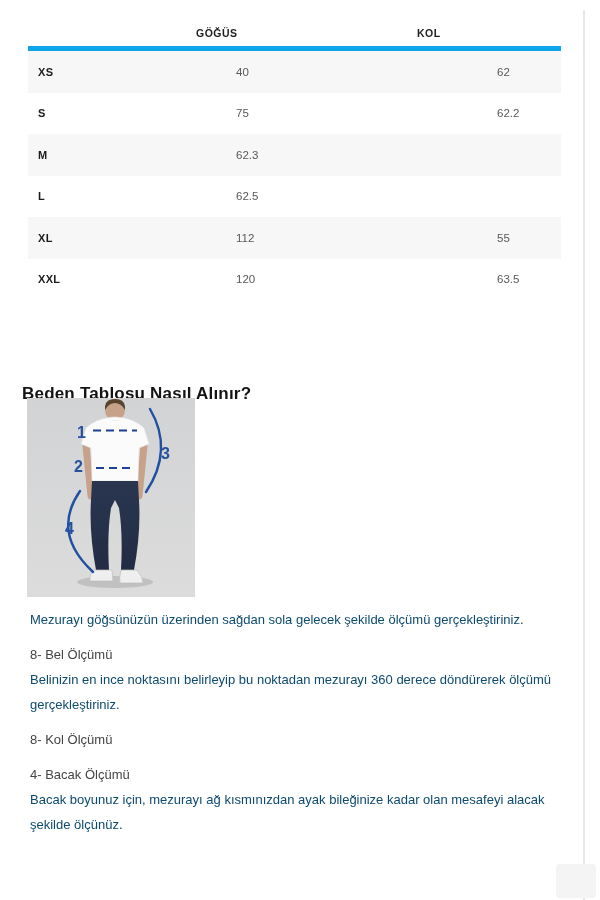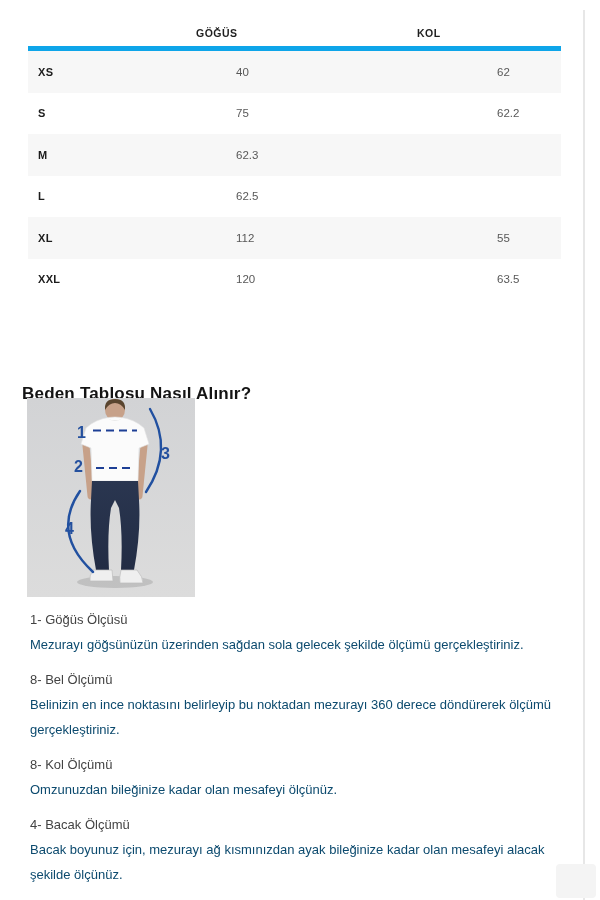--- a/index.html
+++ b/index.html
@@ -127,30 +127,28 @@
       <path d="M123,11 Q147,52 119,94" fill="none" stroke="#2150a0" stroke-width="2.4" stroke-linecap="round"></path>
 
       <text class="fig-digit" x="38" y="136" fill="#24509e">4</text>
       <path d="M53,93 Q24,135 66,174" fill="none" stroke="#2150a0" stroke-width="2.4" stroke-linecap="round"></path>
     </g>
   </svg>
 </div>
 
 <div class="steps">
   <div class="step">
-    <div class="step-title">1- Göğüs Ölçüsü</div>
     <div class="step-desc">Mezurayı göğsünüzün üzerinden sağdan sola gelecek şekilde ölçümü gerçekleştiriniz.</div>
   </div>
   <div class="step">
     <div class="step-title">8- Bel Ölçümü</div>
     <div class="step-desc">Belinizin en ince noktasını belirleyip bu noktadan mezurayı 360 derece döndürerek ölçümü gerçekleştiriniz.</div>
   </div>
   <div class="step">
     <div class="step-title">8- Kol Ölçümü</div>
-    <div class="step-desc">Omzunuzdan bileğinize kadar olan mesafeyi ölçünüz.</div>
   </div>
   <div class="step">
     <div class="step-title">4- Bacak Ölçümü</div>
     <div class="step-desc">Bacak boyunuz için, mezurayı ağ kısmınızdan ayak bileğinize kadar olan mesafeyi alacak şekilde ölçünüz.</div>
   </div>
 </div>
 
 <div class="ghost-btn"></div>
 
 </body></html>

